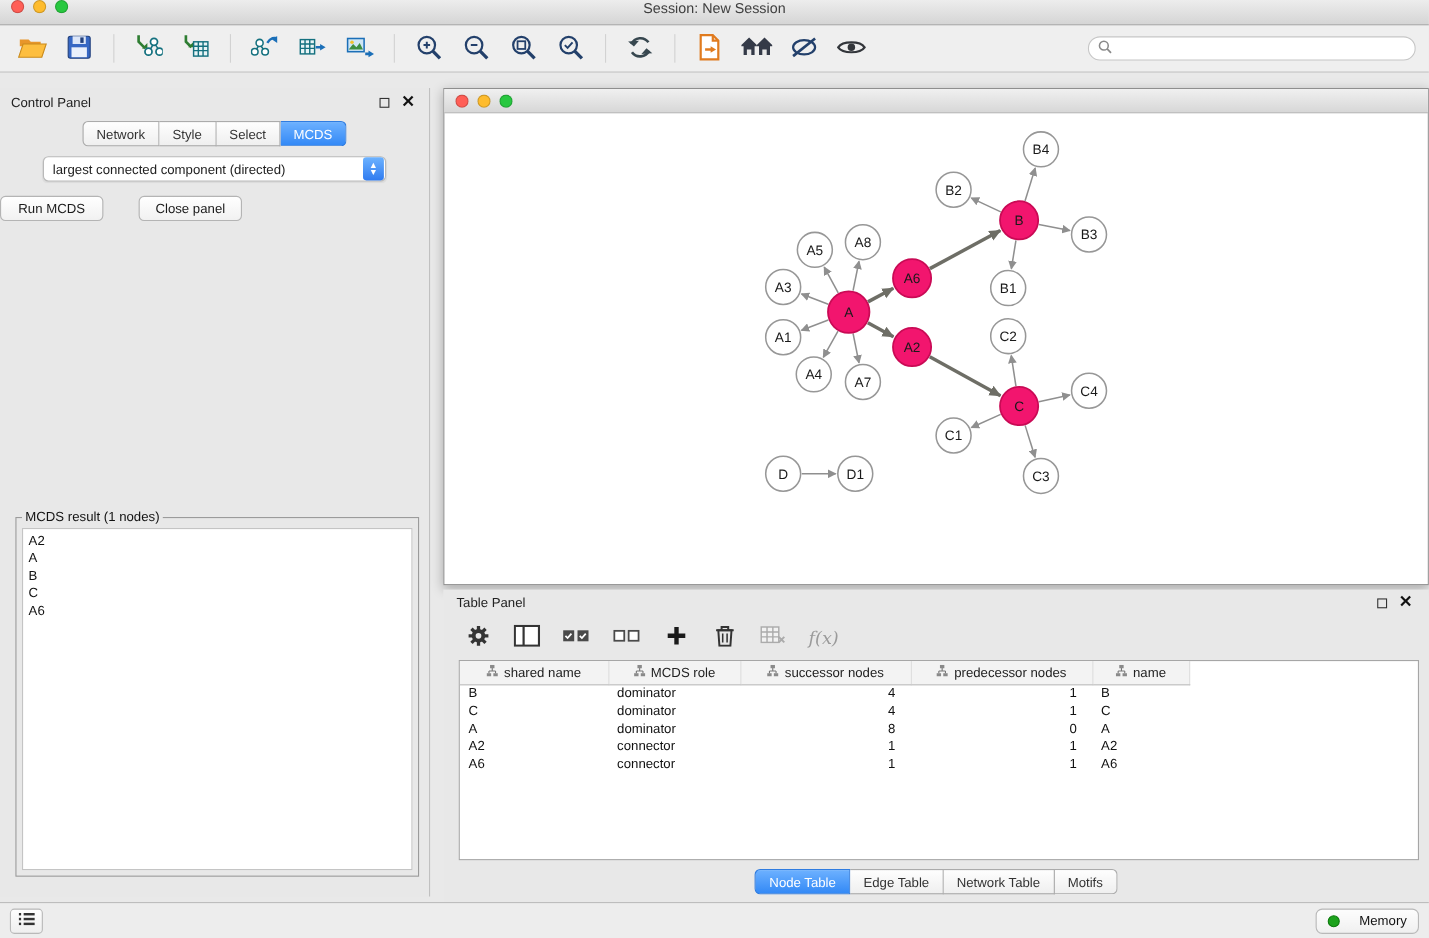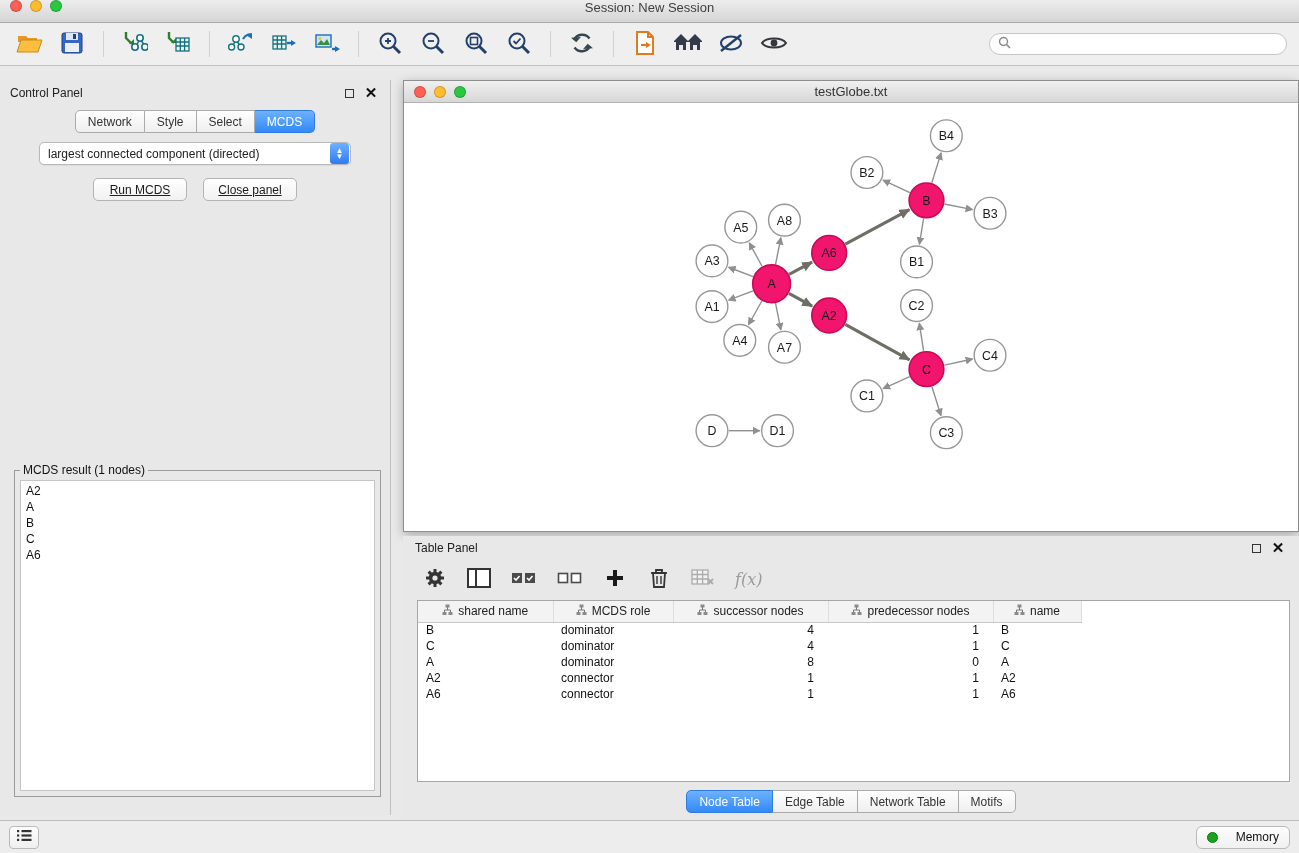--- a/index.html
+++ b/index.html
@@ -36,21 +36,21 @@
   .cp-tabs { display:flex; justify-content:center; margin-top:4px; }
   .tab-btn { font-size:12px; padding:4px 12px; background:linear-gradient(#FEFEFE,#EFEFEF); border:1px solid #ABABAB; border-left-width:0; color:#333; height:23px; }
   .tab-btn:first-child { border-left-width:1px; border-radius:5px 0 0 5px; }
   .tab-btn:last-child { border-radius:0 5px 5px 0; }
   .tab-btn.active { background:linear-gradient(#6DB1FF,#3389F6); color:#fff; border-color:#2F7CE0; }
 
   .opt-label { text-align:center; font-size:12px; margin-top:24px; color:#1a1a1a; }
   .combo { margin:9px auto 0; width:312px; height:23px; background:#fff; border:1px solid #B9B9B9; border-radius:5px; display:flex; align-items:center; font-size:12px; padding-left:8px; box-shadow:0 1px 1px rgba(0,0,0,.06); }
   .combo-text { flex:1; white-space:nowrap; overflow:hidden; }
   .combo-arrows { width:19px; height:21px; background:linear-gradient(#6CB2FF,#2F7BF0); border-radius:3px; margin-right:1px; display:flex; flex-direction:column; align-items:center; justify-content:center; color:#fff; font-size:8px; line-height:6px; }
-  .btn-row { display:flex; justify-content:center; gap:16px; margin-top:13px;text-decoration:underline; }
+  .btn-row { display:flex; gap:32px; margin-top:13px; }
   .push-btn { font-size:12px; background:linear-gradient(#FFFFFF,#F1F1F1); border:1px solid #B4B4B4; border-radius:5px; color:#1a1a1a; min-width:94px; height:23px; padding:0 12px; }
 
   .result-box { position:absolute; left:14px; right:9px; top:390px; bottom:18px; border:1px solid #9B9B9B; }
   .result-legend { position:absolute; top:-8px; left:5px; background:#E8E8E8; padding:0 3px; font-size:12px; color:#111; }
   .result-list { position:absolute; top:9px; left:5px; right:5px; bottom:5px; background:#fff; border:1px solid #C4C4C4; font-size:12px; padding:2px 5px; overflow:auto; }
   .result-item { line-height:16px; color:#111; }
 
   
   .network-window { position:absolute; left:403px; top:0; width:896px; height:452px; background:#fff; border:1px solid #8E8E8E; box-shadow:0 3px 10px rgba(0,0,0,.28); }
   .win-titlebar { height:22px; background:linear-gradient(#F0F0F0,#D7D7D7); border-bottom:1px solid #B2B2B2; position:relative; display:flex; align-items:center; }
@@ -285,21 +285,20 @@
     </div>
   </div>
 
   <div class="network-window">
     <div class="win-titlebar">
       <div class="traffic">
         <span class="light red"></span>
         <span class="light yellow"></span>
         <span class="light green"></span>
       </div>
-      <div class="win-title">testGlobe.txt</div>
     </div>
     <div class="canvas">
       <svg id="network-svg" viewBox="0 0 894 429" preserveAspectRatio="xMidYMid meet">
         <defs>
           <marker id="arrow" viewBox="0 0 8 8" refX="7" refY="4" markerWidth="8" markerHeight="8" orient="auto" markerUnits="userSpaceOnUse">
               <path d="M0 0 L8 4 L0 8 Z" fill="#8F8F8F"></path>
             </marker>
           <marker id="arrow-thick" viewBox="0 0 12 12" refX="10" refY="5" markerWidth="12" markerHeight="12" orient="auto" markerUnits="userSpaceOnUse">
               <path d="M0 0 L11 5 L0 10 Z" fill="#6E6E66"></path>
             </marker>

